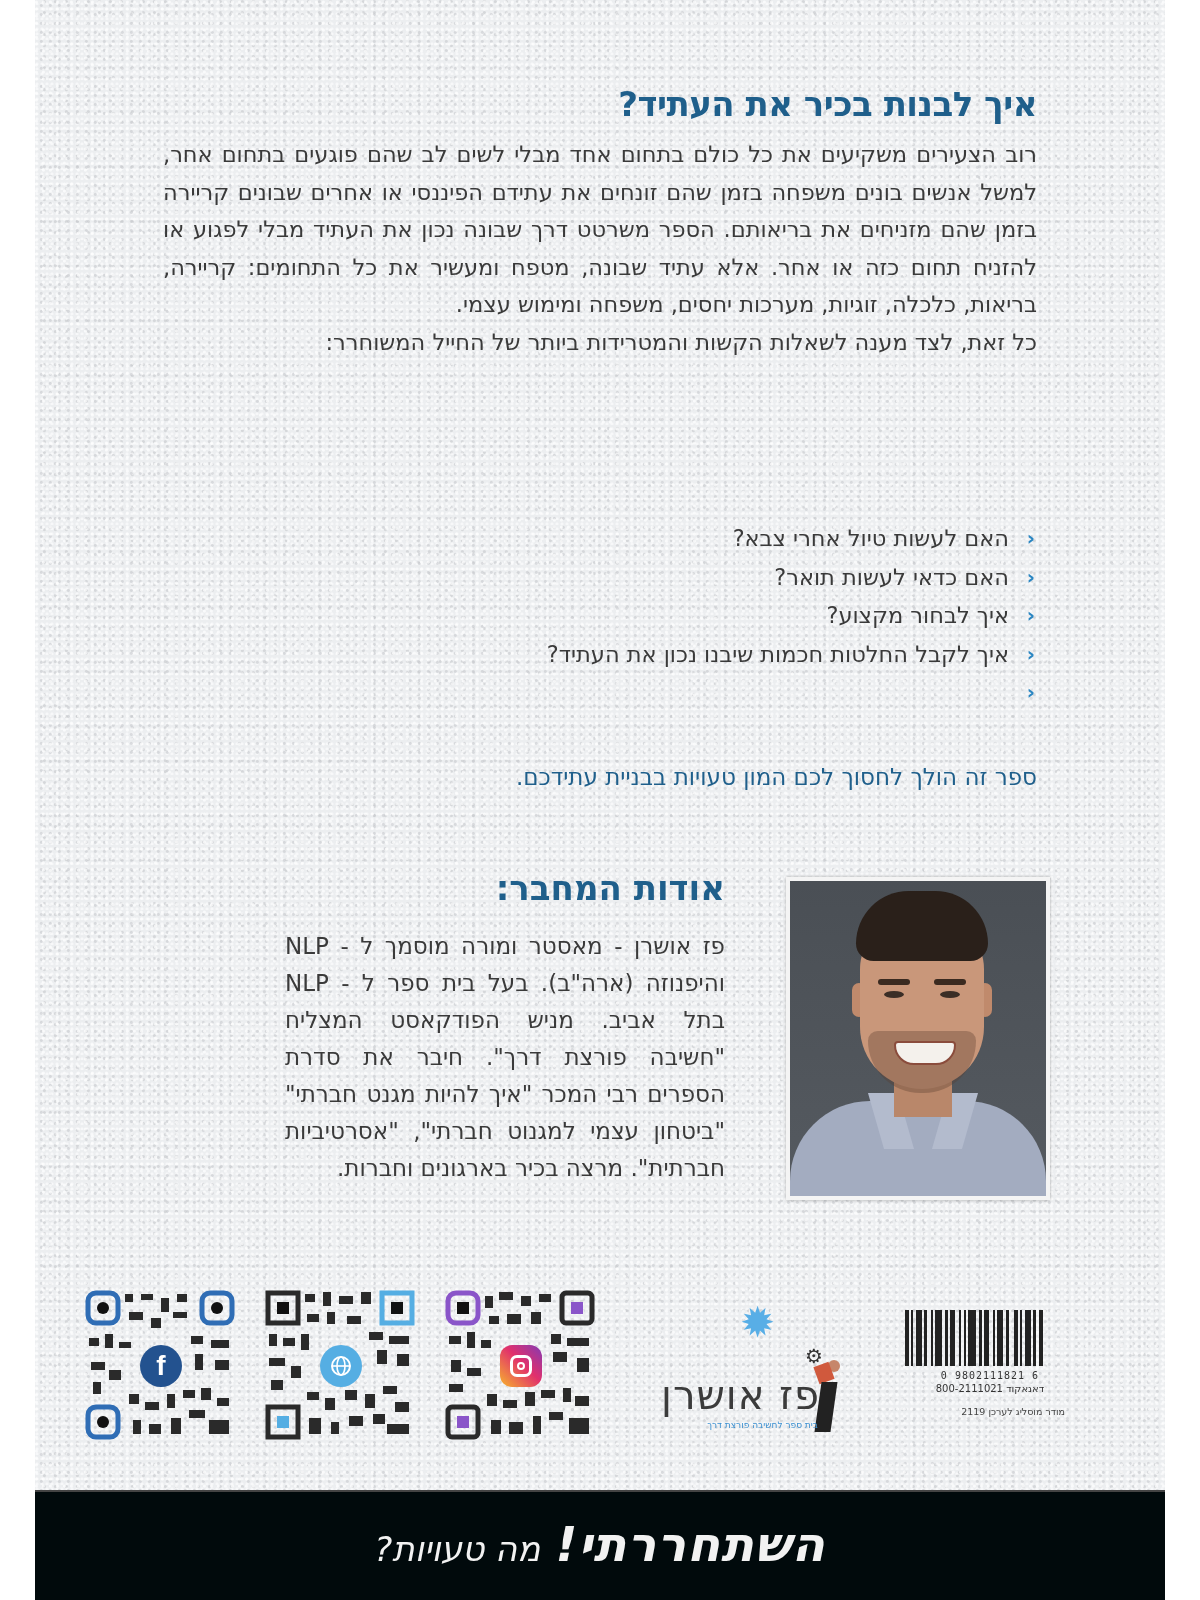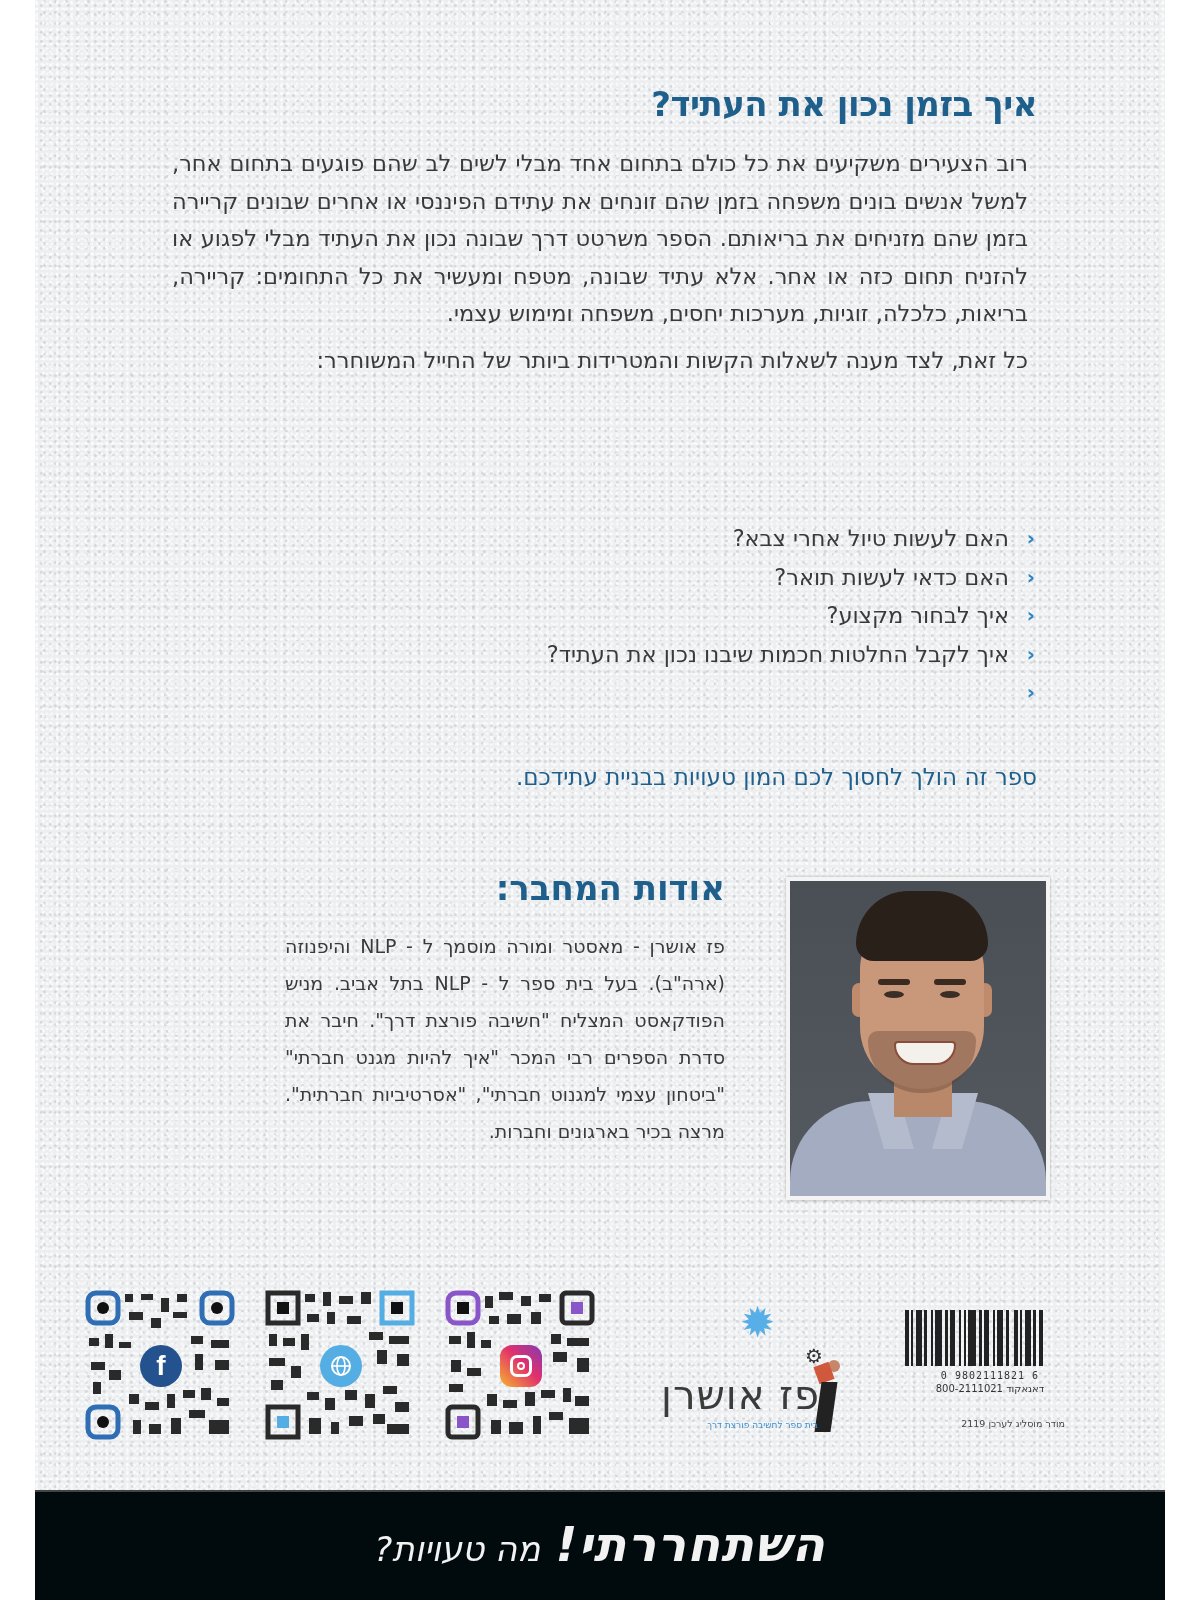--- a/index.html
+++ b/index.html
@@ -20,42 +20,42 @@
     }
     .rtl { direction: rtl; text-align: right; }
     .h1 {
       position: absolute; right: 128px; top: 84px;
       color: #1f5f8b; font-size: 34px; font-weight: bold; letter-spacing: -0.5px;
     }
     .intro {
       position: absolute; right: 128px; top: 136px; width: 874px;
       color: #3a3a3a; font-size: 22.5px; line-height: 37.5px; text-align: justify;
     }
-    .intro p { margin: 9px; }
+    .intro p { margin: 0; }
     .bullets {
       position: absolute; right: 128px; top: 519px; width: 760px;
       list-style: none; margin: 0; padding: 0;
       color: #3a3a3a; font-size: 22.5px; line-height: 38.5px;
     }
     .bullets li { position: relative; padding-right: 28px; }
     .bullets .chev {
       position: absolute; right: 2px; top: 0; color: #2a86c2; font-weight: bold; font-size: 20px;
     }
     .bullets .cont { padding-right: 28px; }
     .closing {
       position: absolute; right: 128px; top: 764px;
       color: #1f5f8b; font-size: 23px;
     }
     .h2 {
       position: absolute; right: 440px; top: 868px;
       color: #1f5f8b; font-size: 34px; font-weight: bold;
     }
     .bio {
       position: absolute; right: 440px; top: 928px; width: 440px;
-      color: #3a3a3a; font-size: 19px; line-height: 37px; text-align: justify;
+      color: #3a3a3a; font-size: 23px; line-height: 37px; text-align: justify;
     }
     .bio p { margin: 0; }
     .photo {
       position: absolute; left: 786px; top: 877px; width: 264px; height: 323px;
       background: #f4f4f4; box-shadow: 0 0 3px rgba(0,0,0,0.3);
     }
     .photo-inner {
       position: absolute; left: 4px; top: 4px; right: 4px; bottom: 4px;
       background: linear-gradient(180deg, #4a4f55 0%, #555a60 100%); overflow: hidden;
     }
@@ -94,38 +94,38 @@
     .gear-small { position: absolute; left: 185px; top: 52px; color: #333; font-size: 20px; }
     .figure-body { position: absolute; left: 198px; top: 90px; width: 16px; height: 50px; background: #222; transform: skewX(-8deg); }
     .figure-head { position: absolute; left: 208px; top: 68px; width: 12px; height: 12px; background: #c6866a; border-radius: 50%; }
     .figure-arm { position: absolute; left: 196px; top: 72px; width: 16px; height: 18px; background: #d0593d; transform: rotate(-20deg); }
     .barcode { position: absolute; left: 905px; top: 1310px; width: 170px; }
     .bars { height: 56px; display: flex; gap: 0; }
     .bars span { display: block; height: 100%; background: #222; }
     .bars span.g { background: transparent; }
     .bc-num { font-family: "DejaVu Sans Mono", monospace; font-size: 10px; color: #333; text-align: center; margin-top: 4px; letter-spacing: 1px; }
     .bc-code { font-size: 10px; color: #333; direction: rtl; text-align: center; margin-top: 2px; }
-    .bc-pub { font-size: 9.5px; color: #444; direction: rtl; text-align: right; margin-top: 24px; position: relative; right: 10px; }
+    .bc-pub { font-size: 9.5px; color: #444; direction: rtl; text-align: right; margin-top: 12px; position: relative; right: 10px; }
     .band {
       position: absolute; left: 35px; top: 1490px; width: 1130px; height: 110px;
       background: #010a0c; border-top: 2px solid #444;
     }
     .band-title {
       position: absolute; left: 0; right: 0; top: 24px; text-align: center; direction: rtl;
       color: #f2f2f2; font-style: italic;
     }
     .band-title .big { font-size: 48px; font-weight: bold; letter-spacing: 1px; }
     .band-title .small { font-size: 34px; font-weight: normal; margin-right: 10px; }
   </style>
 </head>
 <body>
 
 <div class="page">
 
-  <div class="h1 rtl">איך בזמן נכון את העתיד?</div>
+  <div class="h1 rtl">איך לבנות בכיר את העתיד?</div>
 
   <div class="intro rtl">
     <p>רוב הצעירים משקיעים את כל כולם בתחום אחד מבלי לשים לב שהם פוגעים בתחום אחר, למשל אנשים בונים משפחה בזמן שהם זונחים את עתידם הפיננסי או אחרים שבונים קריירה בזמן שהם מזניחים את בריאותם. הספר משרטט דרך שבונה נכון את העתיד מבלי לפגוע או להזניח תחום כזה או אחר. אלא עתיד שבונה, מטפח ומעשיר את כל התחומים: קריירה, בריאות, כלכלה, זוגיות, מערכות יחסים, משפחה ומימוש עצמי.</p>
     <p>כל זאת, לצד מענה לשאלות הקשות והמטרידות ביותר של החייל המשוחרר:</p>
   </div>
 
   <ul class="bullets rtl">
     <li>
       <span class="chev">‹</span>
       <span>האם לעשות טיול אחרי צבא?</span>

